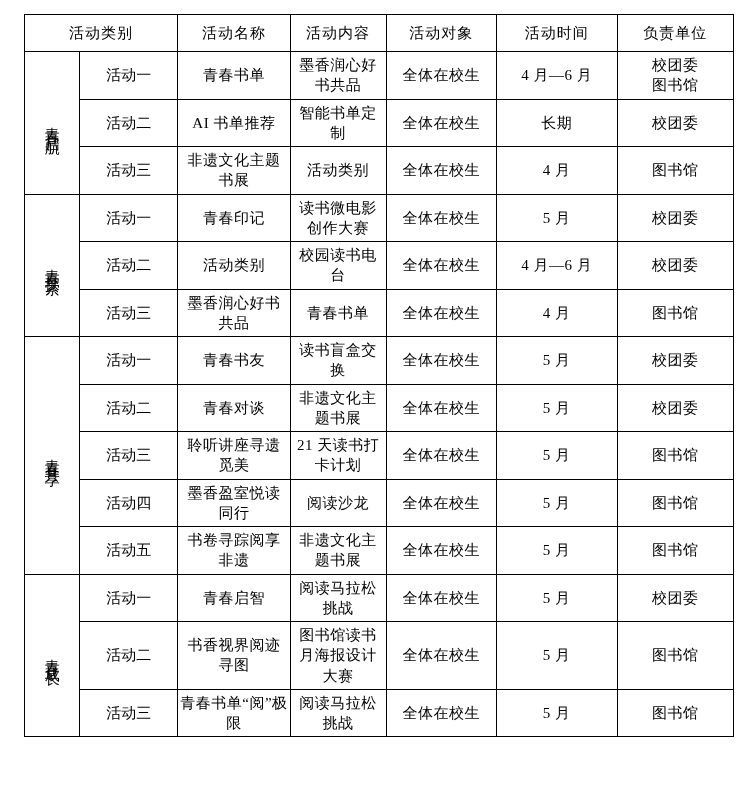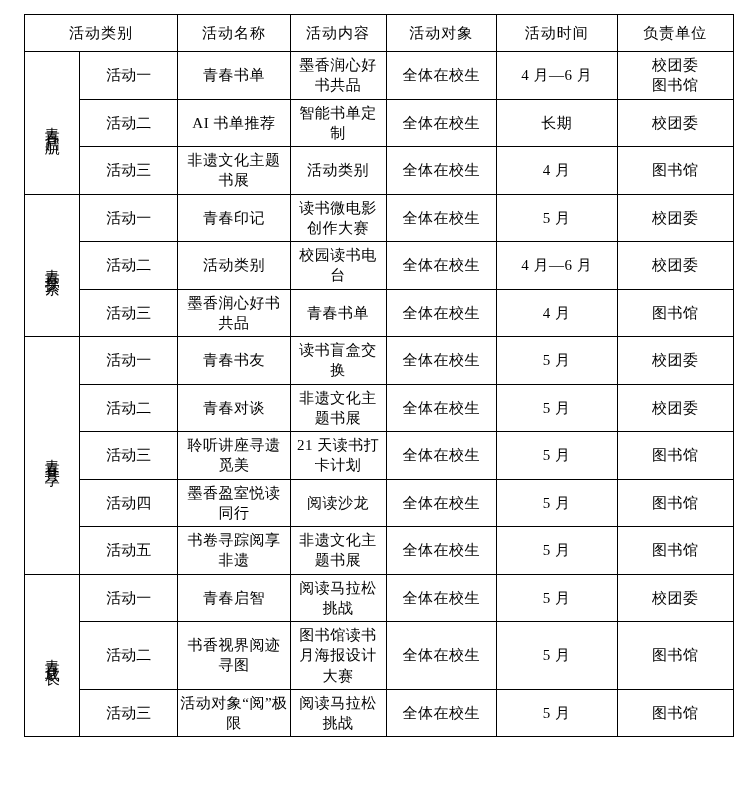--- a/index.html
+++ b/index.html
@@ -209,21 +209,21 @@
         <tr>
           <td>活动二</td>
           <td class="name">书香视界阅迹寻图</td>
           <td class="content">图书馆读书月海报设计大赛</td>
           <td class="target">全体在校生</td>
           <td class="time">5 月</td>
           <td class="unit">图书馆</td>
         </tr>
         <tr>
           <td>活动三</td>
-          <td class="name">活动对象“阅”极限</td>
+          <td class="name">青春书单“阅”极限</td>
           <td class="content">阅读马拉松挑战</td>
           <td class="target">全体在校生</td>
           <td class="time">5 月</td>
           <td class="unit">图书馆</td>
         </tr>
       </tbody>
   </table>
 </div>
 
 </body></html>

